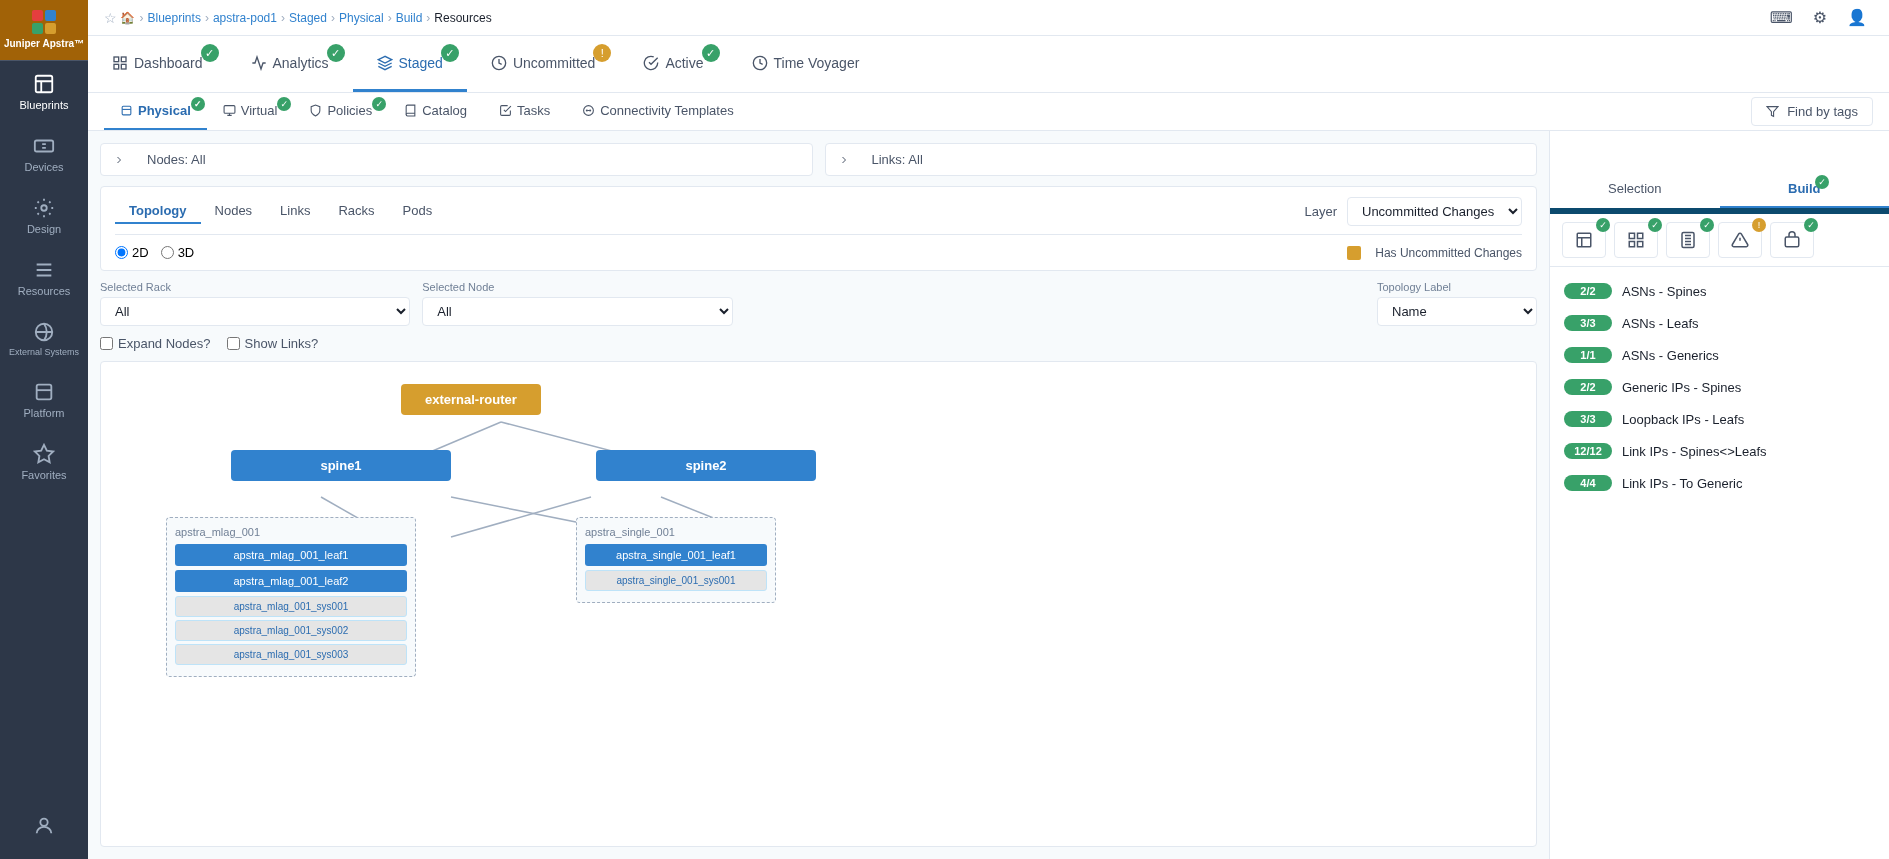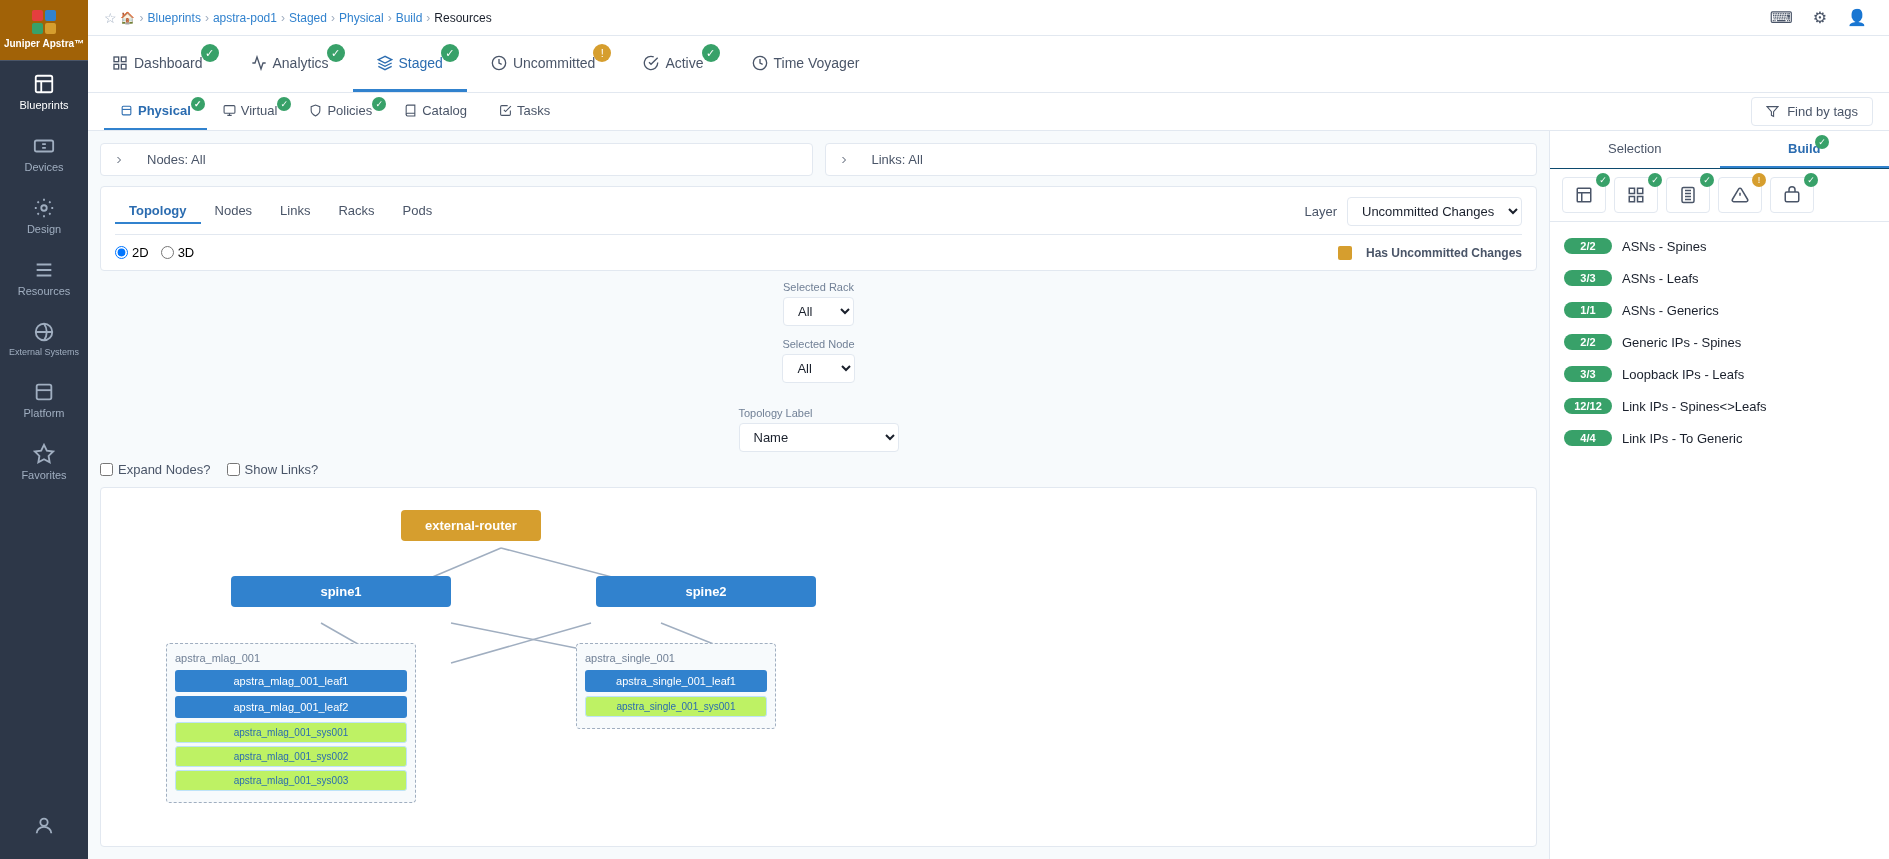--- a/index.html
+++ b/index.html
@@ -273,34 +273,32 @@
       cursor: pointer;
       font-size: 13px;
     }
     .uncommitted-badge {
       display: flex;
       align-items: center;
       gap: 14px;
       margin-left: auto;
       font-size: 12px;
       color: #4a5568;
-      font-weight: bold;
     }
     .uncommitted-dot {
       width: 14px; height: 14px;
       background: #d69e2e;
       border-radius: 2px;
     }
 
     
     .selectors-row {
       display: flex;
       align-items: center;
       gap: 12px;
-      flex-direction: column;
     }
     .selector-group {
       display: flex;
       flex-direction: column;
       gap: 4px;
       flex: 1;
     }
     .selector-group.topo-label {
       flex: 0;
       min-width: 160px;
@@ -378,21 +376,21 @@
       background: #3182ce;
       color: #fff;
       border-radius: 3px;
       padding: 5px 8px;
       font-size: 11px;
       margin-bottom: 4px;
       cursor: pointer;
       text-align: center;
     }
     .rack-sys {
-      background: #bef264;
+      background: #e5e5e5;
       color: #2b6cb0;
       border-radius: 3px;
       padding: 4px 8px;
       font-size: 10px;
       margin-bottom: 3px;
       cursor: pointer;
       text-align: center;
       border: 1px solid #bee3f8;
     }
 
@@ -401,22 +399,23 @@
       width: 340px;
       background: #fff;
       border-left: 1px solid #e2e8f0;
       display: flex;
       flex-direction: column;
       overflow: hidden;
       flex-shrink: 0;
     }
     .right-panel-tabs {
       display: flex;
-      border-bottom: 1px solid #0c4a6e;
+      border-bottom: 6px solid #0c4a6e;
       position: relative;
+      margin-top: 40px;
     }
     .right-panel-tab {
       flex: 1;
       text-align: center;
       padding: 10px;
       cursor: pointer;
       font-size: 13px;
       color: #4a5568;
       border-bottom: 2px solid transparent;
     }
@@ -679,20 +678,28 @@
         </svg>
       <span>Catalog</span>
     </div>
     <div class="sub-tab">
       <svg width="13" height="13" viewBox="0 0 24 24" fill="none" stroke="currentColor" stroke-width="2">
           <polyline points="9 11 12 14 22 4"></polyline>
           <path d="M21 12v7a2 2 0 01-2 2H5a2 2 0 01-2-2V5a2 2 0 012-2h11"></path>
         </svg>
       <span>Tasks</span>
     </div>
+    <div class="sub-tab">
+      <svg width="13" height="13" viewBox="0 0 24 24" fill="none" stroke="currentColor" stroke-width="2">
+          <circle cx="9" cy="12" r="1"></circle>
+          <circle cx="15" cy="12" r="1"></circle>
+          <path d="M10 12h4M3 12a9 9 0 1018 0 9 9 0 00-18 0z"></path>
+        </svg>
+      <span>Connectivity Templates</span>
+    </div>
     <button class="find-tags-btn">
       <svg width="13" height="13" viewBox="0 0 24 24" fill="none" stroke="currentColor" stroke-width="2">
           <polygon points="22 3 2 3 10 12.46 10 19 14 21 14 12.46 22 3"></polygon>
         </svg>
       <span>Find by tags</span>
     </button>
   </div>
 
   <div class="content-area">
 

